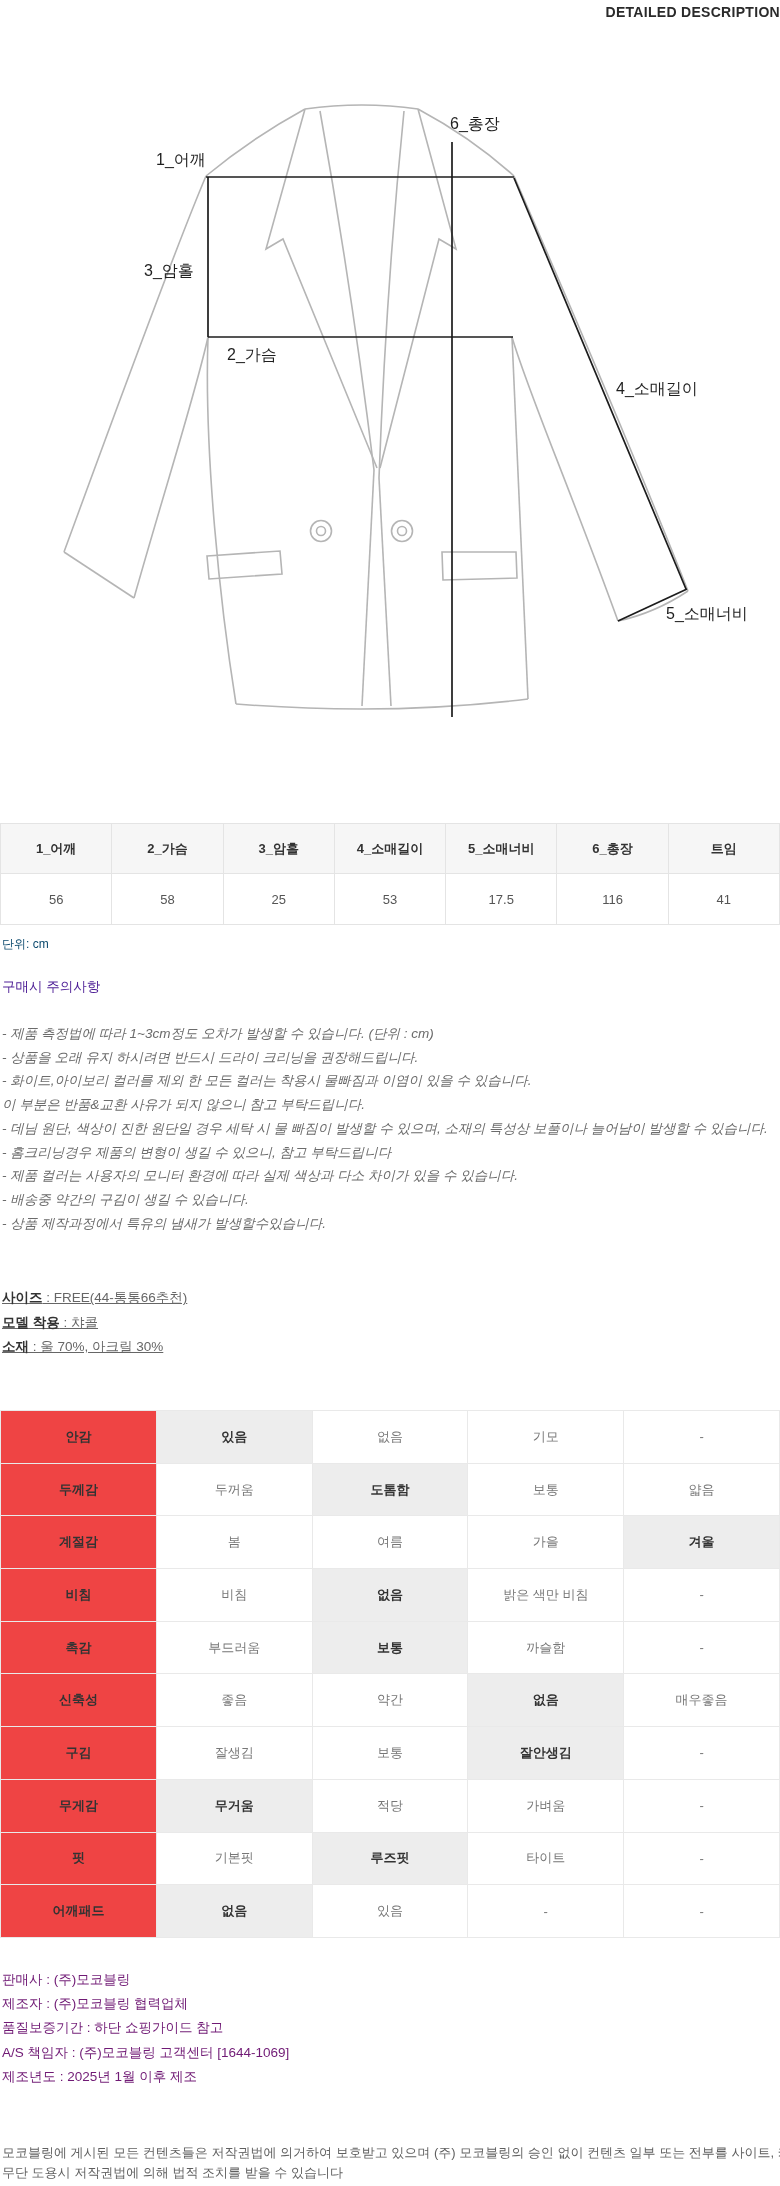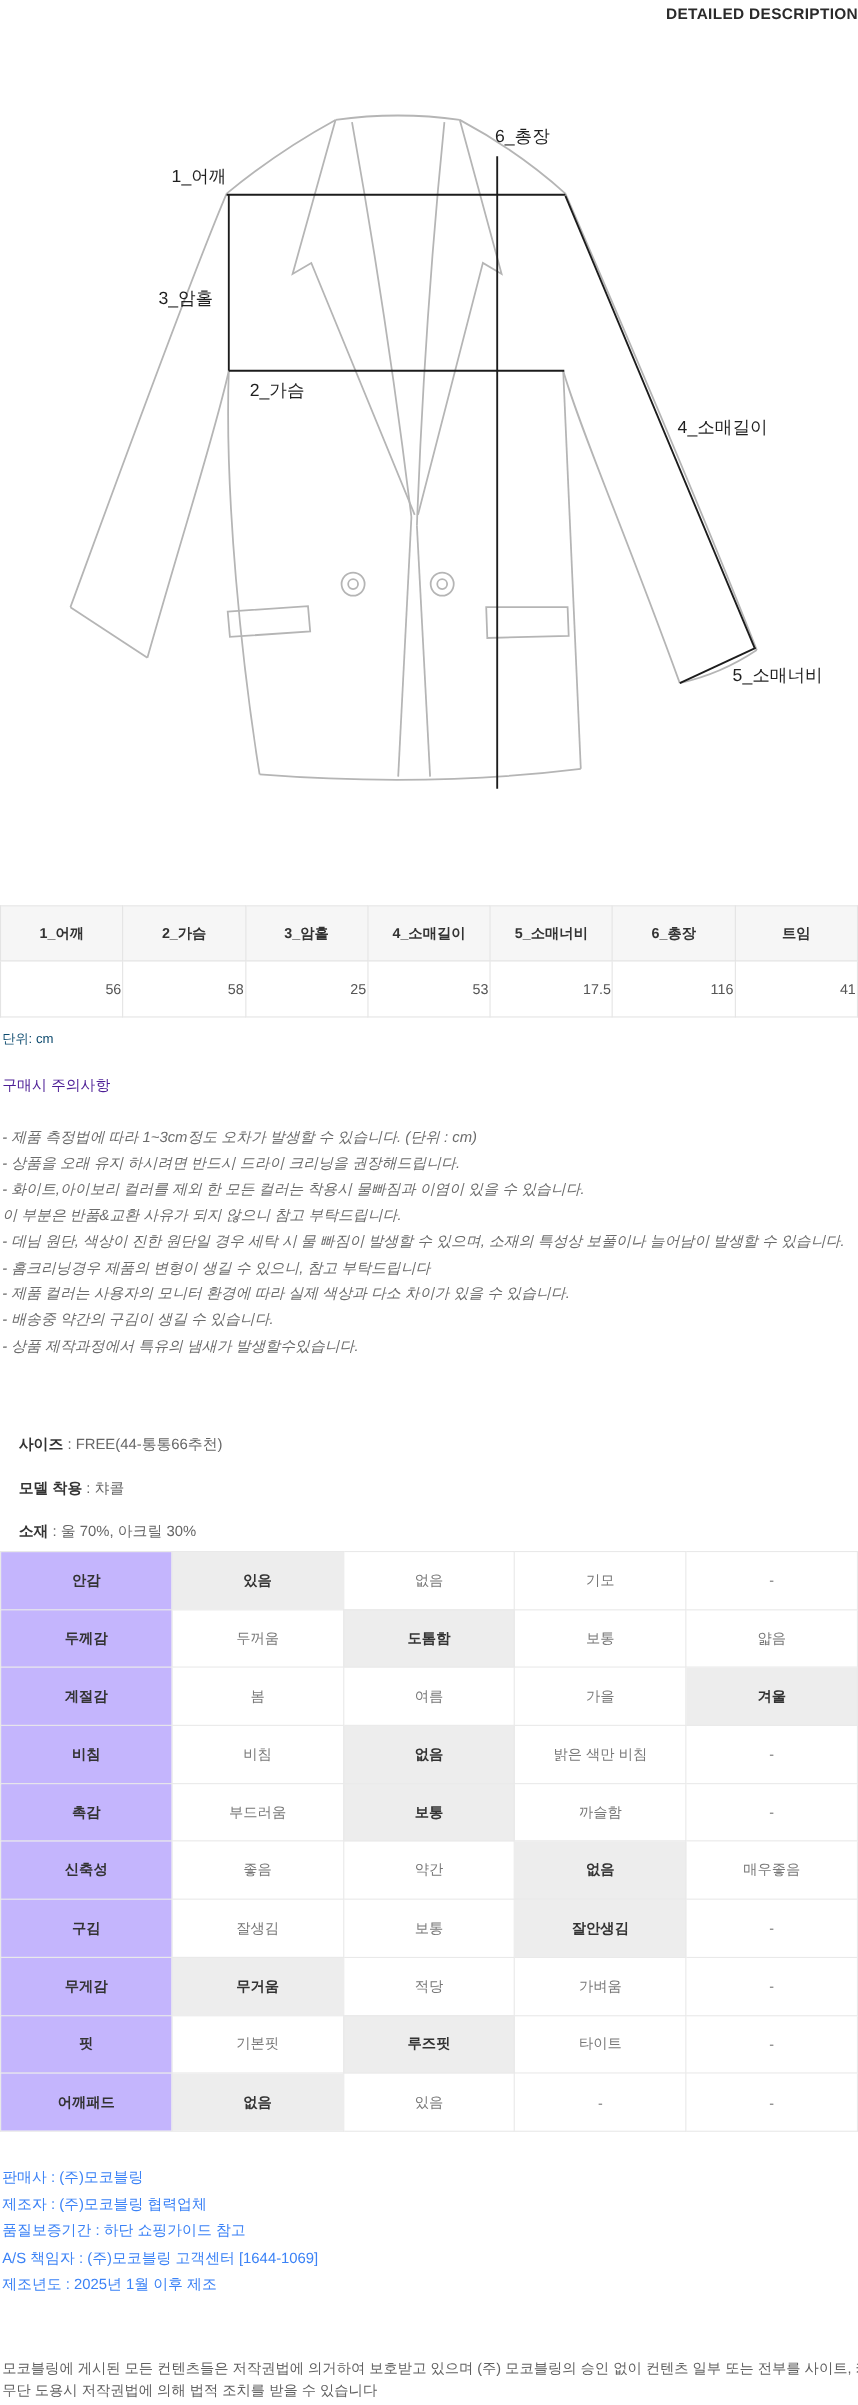--- a/index.html
+++ b/index.html
@@ -10,39 +10,39 @@
   #title{top:4px;left:0;width:780px;text-align:right;font-size:14px;font-weight:700;
          letter-spacing:.3px;color:#2a2a2a;}
   
   #diagram-svg{top:0;left:0;}
   .diag-label{position:absolute;font-size:16px;color:#1f1f1f;white-space:nowrap;}
   
   table{border-collapse:collapse;table-layout:fixed;}
   #size-table{top:823px;left:0;width:780px;}
   #size-table th,#size-table td{border:1px solid #e4e4e4;text-align:center;vertical-align:middle;}
   #size-table th{height:47px;background:#f6f6f6;font-size:13px;font-weight:700;color:#333;}
-  #size-table td{height:48px;font-size:13px;color:#555;text-align:right;}
+  #size-table td{height:48px;font-size:13px;color:#555;}
   #unit-note{top:936px;left:2px;font-size:12px;color:#0c4a6e;}
   
   #notice-heading{top:978px;left:2px;font-size:13.5px;color:#4c1d95;}
   #notice{top:1022px;left:2px;width:778px;}
   #notice p{margin:0;line-height:23.7px;font-size:13.5px;color:#6b6b6b;white-space:nowrap;font-style:italic;}
   
   #product-info{top:1286px;left:2px;}
-  #product-info p{margin:15px;line-height:24.5px;font-size:13.5px;color:#666;}
+  #product-info p{margin:0;line-height:24.5px;font-size:13.5px;color:#666;text-decoration:underline;}
   #product-info b{color:#333;font-weight:700;}
   
   #attr-table{top:1410px;left:0;width:780px;}
   #attr-table td{border:1px solid #e9e9e9;text-align:center;vertical-align:middle;
                  height:49.7px;font-size:13px;color:#777;}
-  #attr-table td.lbl{background:#c4b5fd;font-weight:700;color:#333;}
+  #attr-table td.lbl{background:#ef4444;font-weight:700;color:#333;}
   #attr-table td.sel{background:#ededed;font-weight:700;color:#333;}
   
   #seller-info{top:1968px;left:2px;}
-  #seller-info p{margin:0;line-height:24.2px;font-size:13.5px;color:#3b82f6;}
+  #seller-info p{margin:0;line-height:24.2px;font-size:13.5px;color:#701a75;}
   
   #copyright{top:2143px;left:2px;width:778px;}
   #copyright p{margin:0;line-height:19.5px;font-size:13px;color:#5f5f5f;white-space:nowrap;}
 </style>
 </head>
 <body>
 
 <div id="page">
 
   <div id="title" class="abs">DETAILED DESCRIPTION</div>

